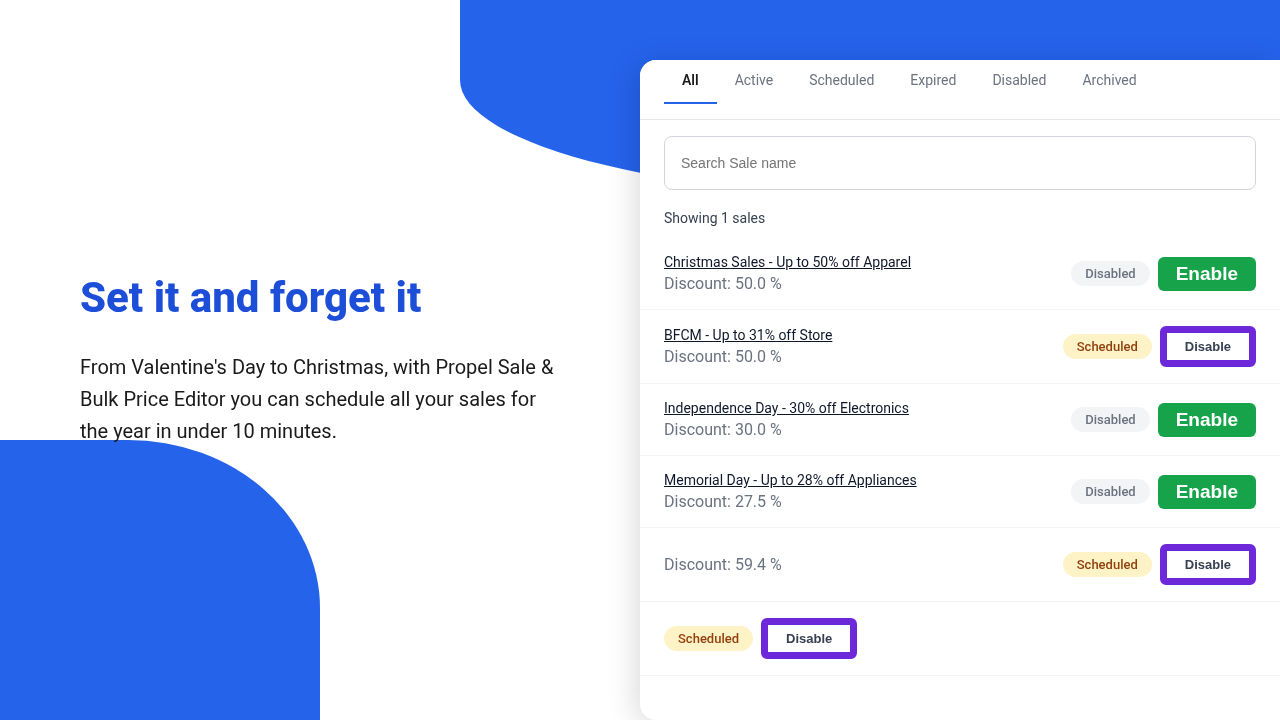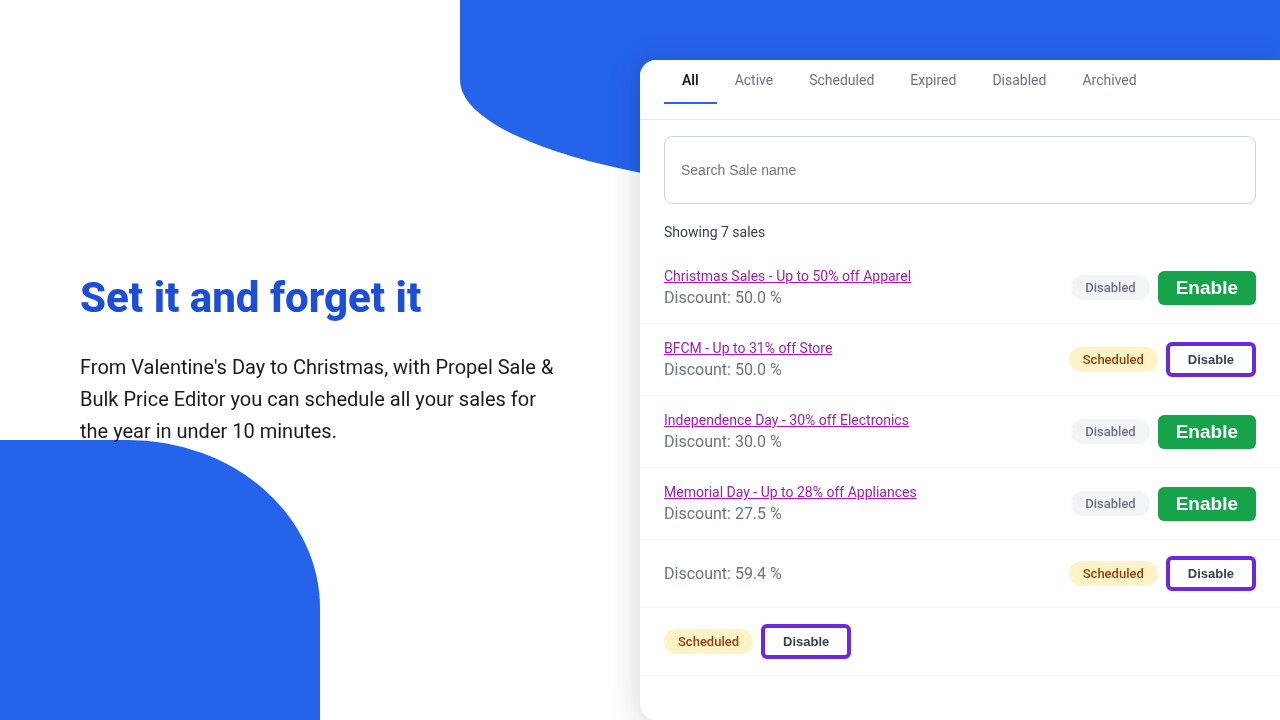--- a/index.html
+++ b/index.html
@@ -107,21 +107,21 @@
     }
 
     
     .search-container {
       padding: 16px 24px;
       flex-shrink: 0;
     }
 
     .search-input {
       width: 100%;
-      padding: 25px 16px;
+      padding: 18px 16px;
       border: 1px solid #d1d5db;
       border-radius: 8px;
       font-size: 14px;
       color: #0c4a6e;
       outline: none;
     }
 
     
     .showing-label {
       padding: 4px 24px 12px;
@@ -144,21 +144,21 @@
       padding: 16px 24px;
       border-bottom: 1px solid #f3f4f6;
     }
 
     .sale-info {
       flex: 1;
     }
 
     .sale-name {
       font-size: 14px;
-      color: #a21caf;
+      color: #0f172a;
       text-decoration: underline;
       cursor: pointer;
       display: block;
       margin-bottom: 4px;
     }
 
     .sale-discount {
       font-size: 16px;
       color: #6b7280;
     }
@@ -194,21 +194,21 @@
       border-radius: 6px;
       font-size: 19px;
       font-weight: 600;
       cursor: pointer;
     }
 
     .btn-disable {
       padding: 6px 18px;
       background: white;
       color: #374151;
-      border: 4px solid #6d28d9;
+      border: 7px solid #6d28d9;
       border-radius: 6px;
       font-size: 13px;
       font-weight: 600;
       cursor: pointer;
     }
   </style>
 </head>
 <body>
 
 <div class="bg-blue-top"></div>
@@ -227,21 +227,21 @@
     <div class="tab">Scheduled</div>
     <div class="tab">Expired</div>
     <div class="tab">Disabled</div>
     <div class="tab">Archived</div>
   </div>
 
   <div class="search-container">
     <input class="search-input" type="text" placeholder="Search Sale name" style="">
   </div>
 
-  <div class="showing-label">Showing 7 sales</div>
+  <div class="showing-label">Showing 1 sales</div>
 
   <div class="sales-list" id="sales-list">
   <div class="sale-row">
     <div class="sale-info">
       <a class="sale-name" href="#">Christmas Sales - Up to 50% off Apparel</a>
       <span class="sale-discount">Discount: 50.0 %</span>
     </div>
     <div class="sale-actions">
       <span class="badge badge-disabled">Disabled</span>
       <button class="btn-enable">Enable</button>

